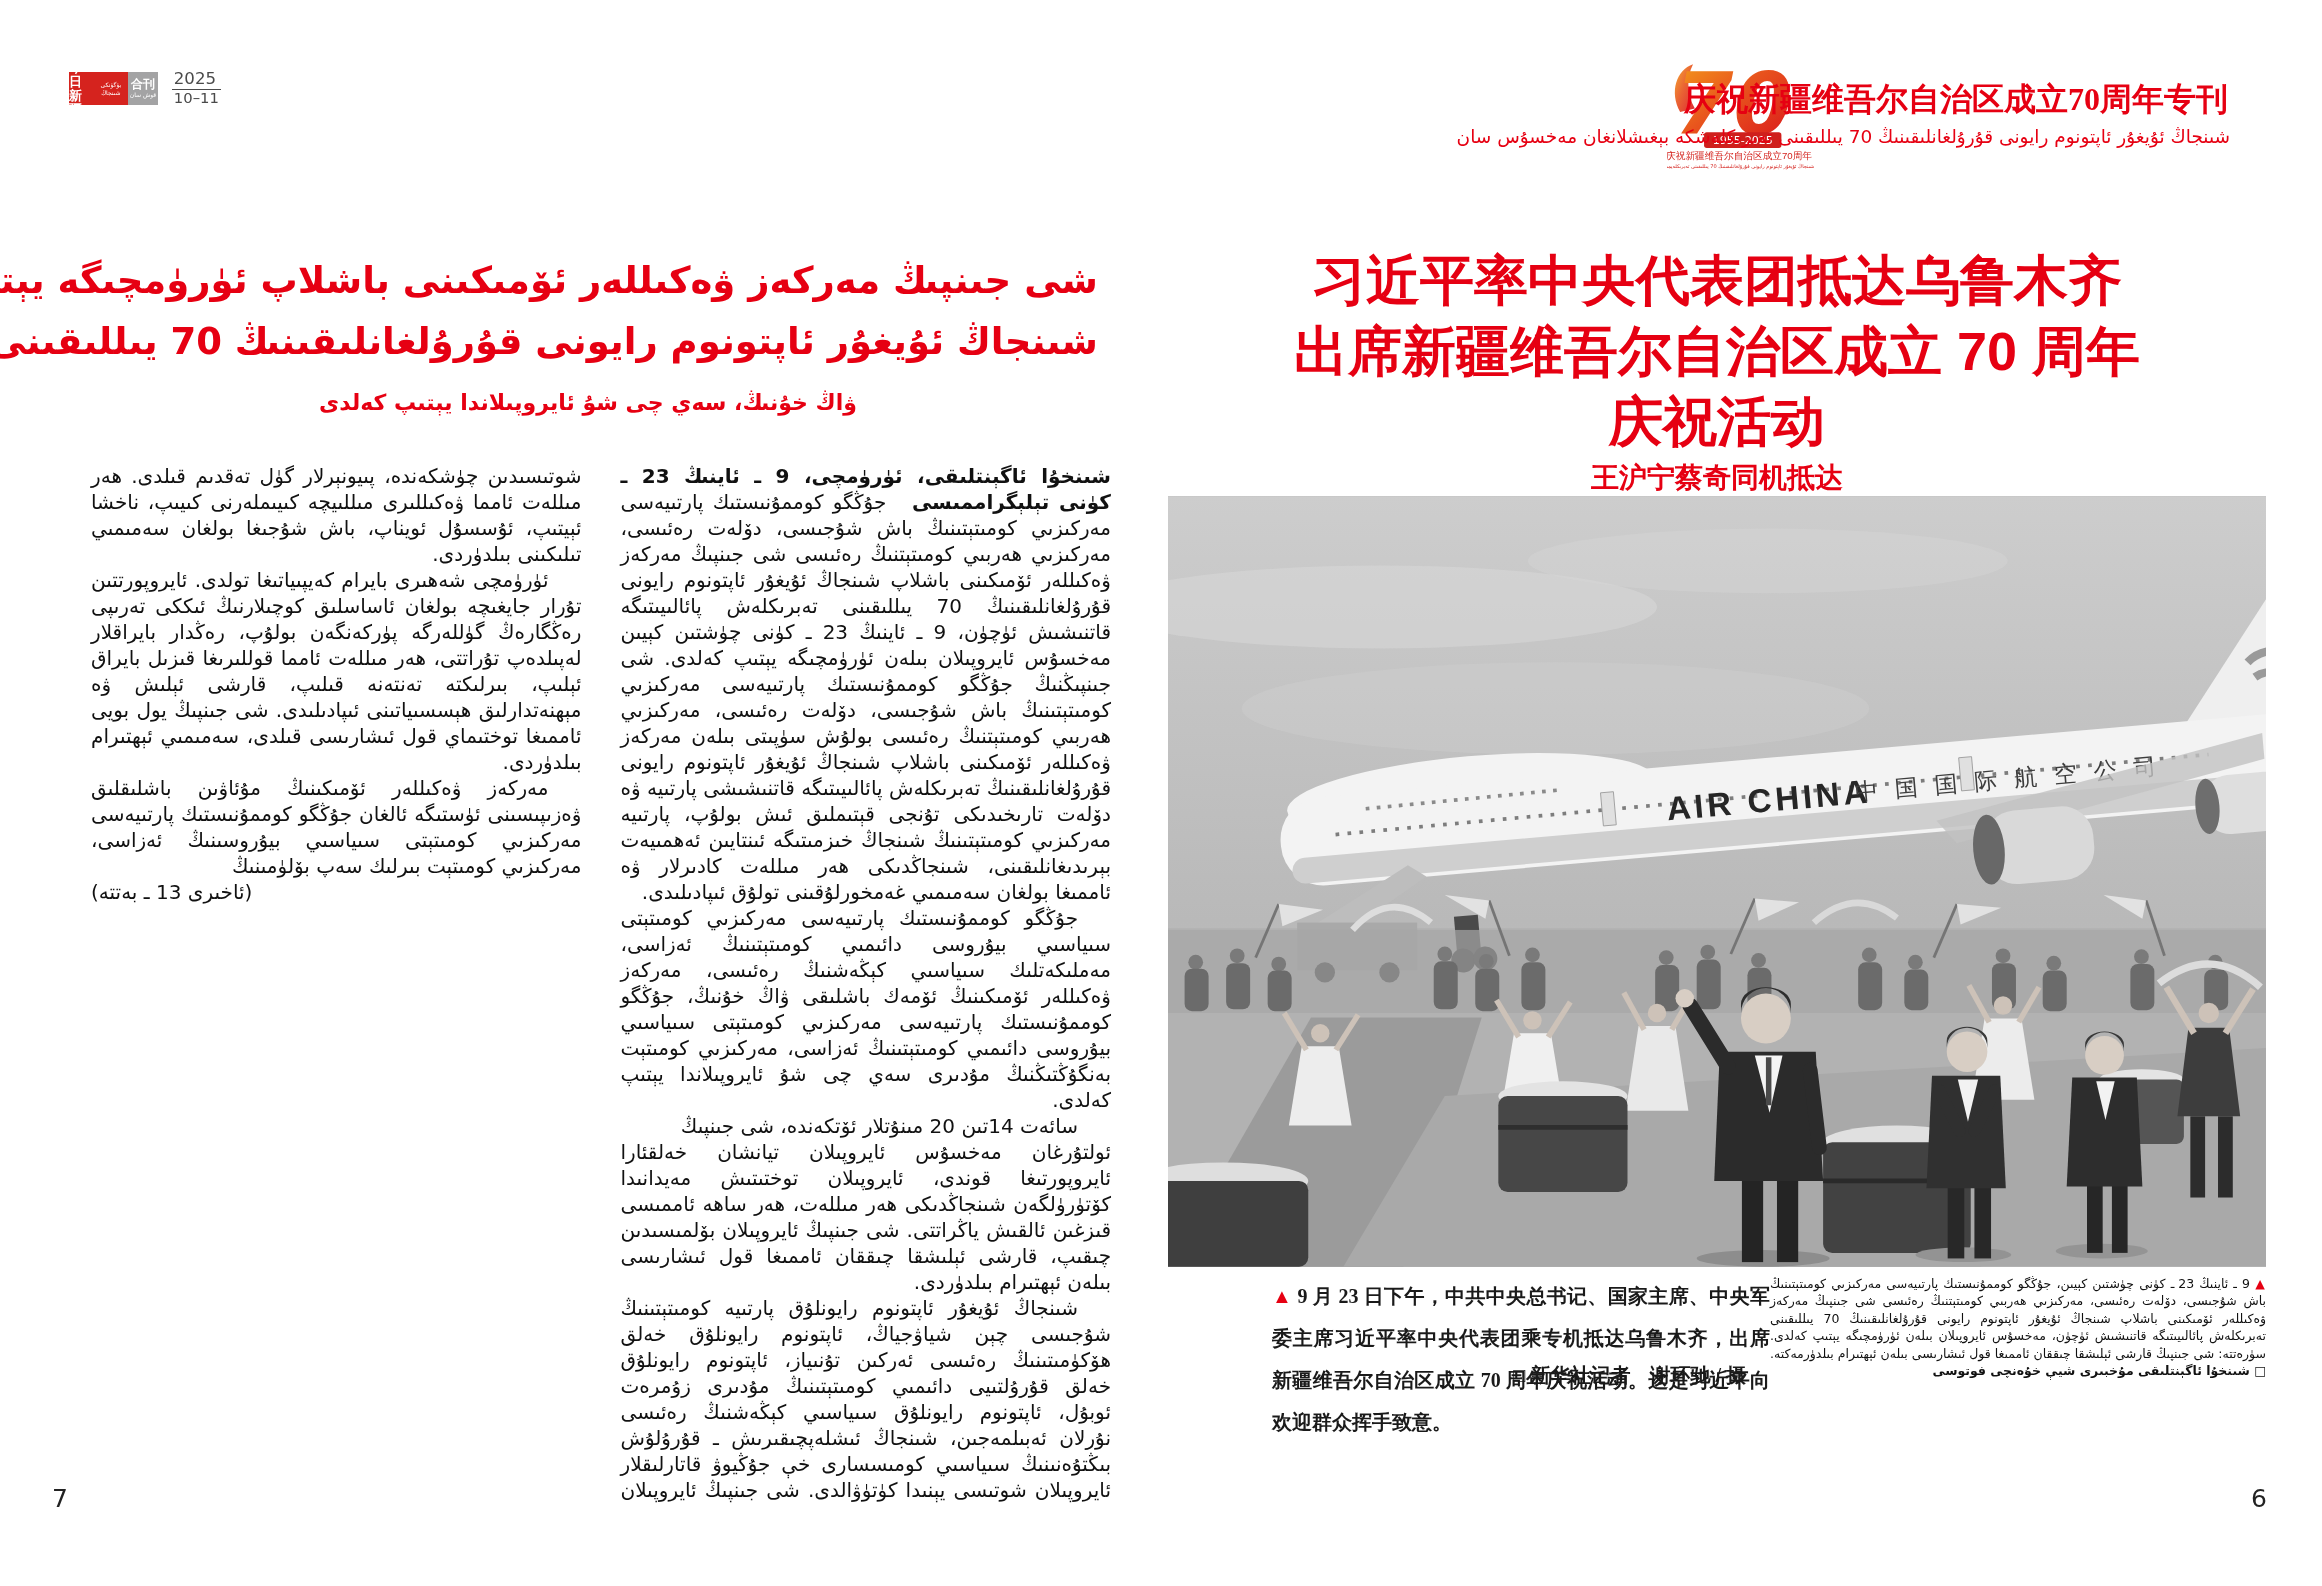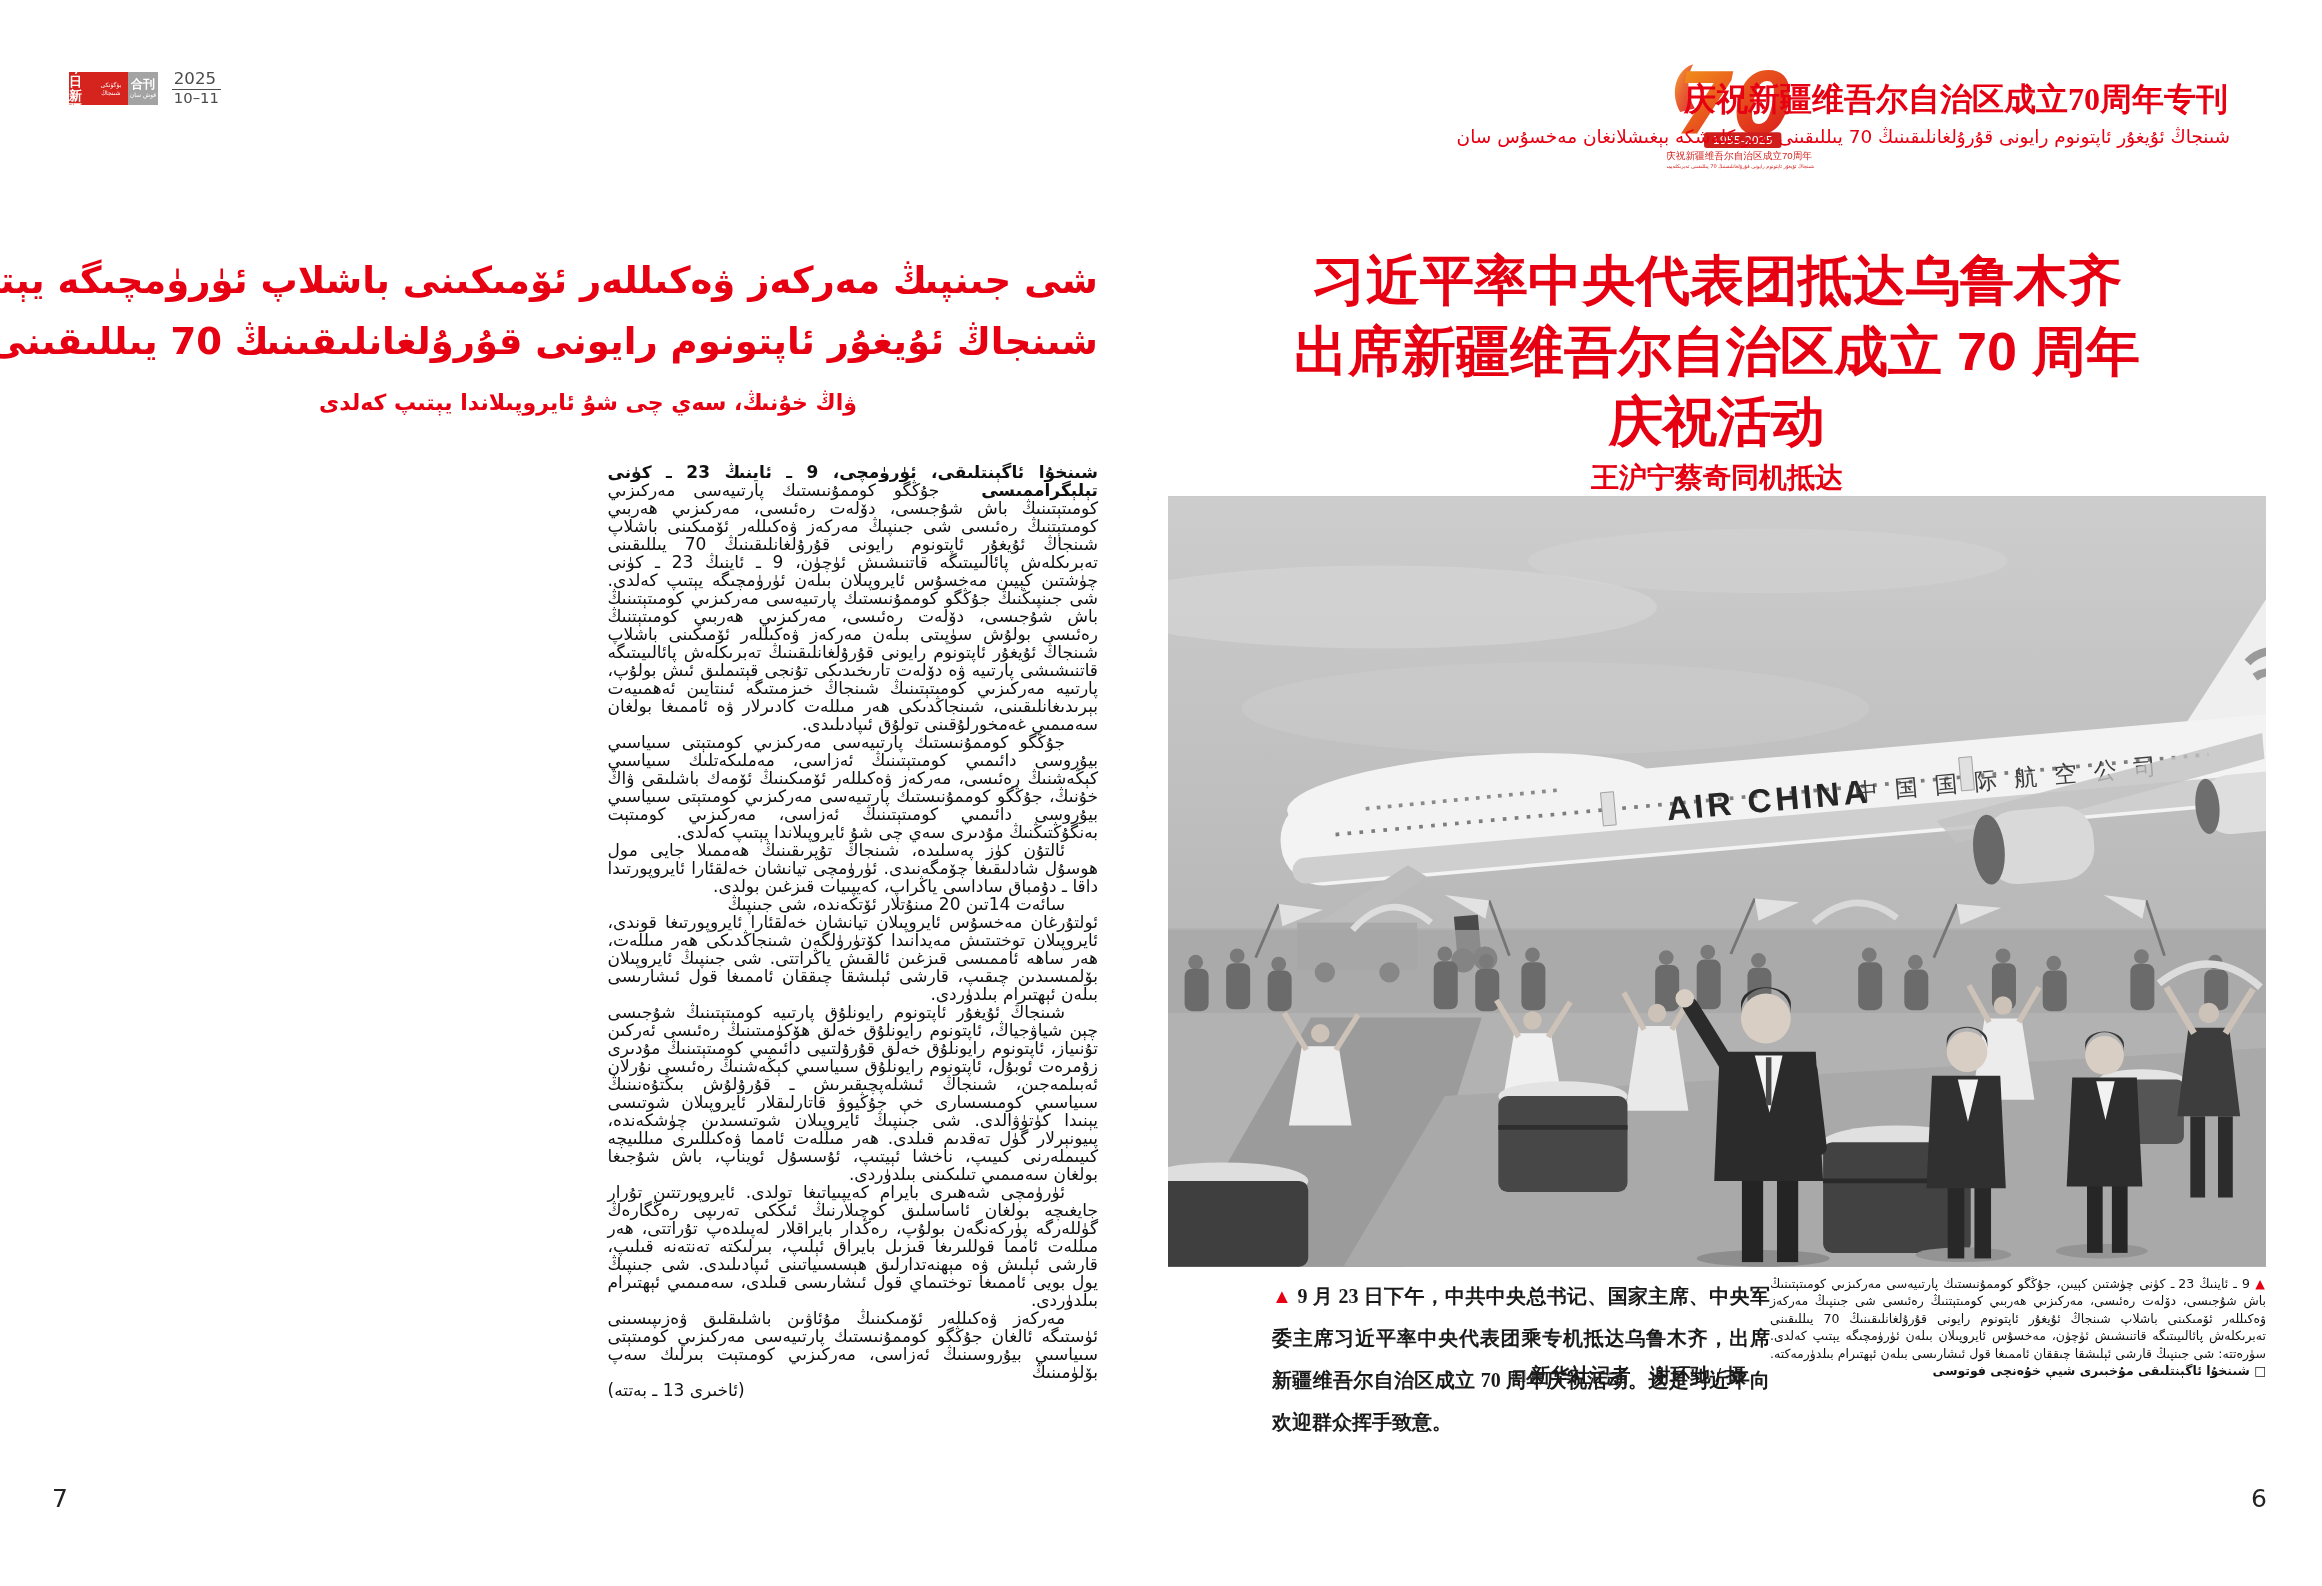--- a/index.html
+++ b/index.html
@@ -27,23 +27,23 @@
          font-family:"Liberation Serif","DejaVu Serif",serif;white-space:nowrap;}
   #sp-ug{right:92px;top:126px;font-size:18.5px;font-weight:normal;color:#e60012;direction:rtl;white-space:nowrap;}
 
   
   .lp-head{left:78px;width:1020px;text-align:center;color:#e60012;font-weight:bold;direction:rtl;white-space:nowrap;}
   #lp-h1{top:259px;font-size:37px;}
   #lp-h2{top:320px;font-size:37px;}
   #lp-sub{top:390px;font-size:22px;}
 
   
-  #lp-body{left:78px;top:463px;width:1020px;height:1061px;
+  #lp-body{left:91px;top:463px;width:1020px;height:1061px;
            column-count:2;column-gap:39px;column-fill:auto;
-           direction:rtl;font-size:17px;line-height:18px;text-align:justify;color:#111;}
+           direction:rtl;font-size:20px;line-height:26px;text-align:justify;color:#111;}
   #lp-body p{margin:0;text-indent:33px;}
   #lp-body p.noindent{text-indent:0;}
   .dateline{font-weight:bold;}
   #lp-note{text-align:left;text-indent:0;}
 
   
   .rp-head{left:1168px;width:1098px;text-align:center;color:#e60012;font-weight:bold;white-space:nowrap;
            font-family:"Liberation Sans","DejaVu Sans",sans-serif;}
   #rp-h1{top:245px;font-size:54px;}
   #rp-h2{top:316px;font-size:54px;}
@@ -112,21 +112,20 @@
   <div class="abs" id="sp-cn">庆祝新疆维吾尔自治区成立70周年专刊</div>
   <div class="abs" id="sp-ug">شىنجاڭ ئۇيغۇر ئاپتونوم رايونى قۇرۇلغانلىقىنىڭ 70 يىللىقىنى تەبرىكلەشكە بېغىشلانغان مەخسۇس سان</div>
 
   <div class="abs lp-head" id="lp-h1">شى جىنپىڭ مەركەز ۋەكىللەر ئۆمىكىنى باشلاپ ئۈرۈمچىگە يېتىپ كەلدى</div>
   <div class="abs lp-head" id="lp-h2">شىنجاڭ ئۇيغۇر ئاپتونوم رايونى قۇرۇلغانلىقىنىڭ 70 يىللىقىنى تەبرىكلەش پائالىيىتىگە قاتنىشىدۇ</div>
   <div class="abs lp-head" id="lp-sub">ۋاڭ خۇنىڭ، سەي چى شۇ ئايروپىلاندا يېتىپ كەلدى</div>
 
   <div class="abs" id="lp-body">
     <p class="noindent"><span class="dateline">شىنخۇا ئاگېنتلىقى، ئۈرۈمچى، 9 ـ ئاينىڭ 23 ـ كۈنى تېلېگراممىسى</span>　<span>جۇڭگو كوممۇنىستىك پارتىيەسى مەركىزىي كومىتېتىنىڭ باش شۇجىسى، دۆلەت رەئىسى، مەركىزىي ھەربىي كومىتېتنىڭ رەئىسى شى جىنپىڭ مەركەز ۋەكىللەر ئۆمىكىنى باشلاپ شىنجاڭ ئۇيغۇر ئاپتونوم رايونى قۇرۇلغانلىقىنىڭ 70 يىللىقىنى تەبرىكلەش پائالىيىتىگە قاتنىشىش ئۈچۈن، 9 ـ ئاينىڭ 23 ـ كۈنى چۈشتىن كېيىن مەخسۇس ئايروپىلان بىلەن ئۈرۈمچىگە يېتىپ كەلدى. شى جىنپىڭنىڭ جۇڭگو كوممۇنىستىك پارتىيەسى مەركىزىي كومىتېتىنىڭ باش شۇجىسى، دۆلەت رەئىسى، مەركىزىي ھەربىي كومىتېتنىڭ رەئىسى بولۇش سۈپىتى بىلەن مەركەز ۋەكىللەر ئۆمىكىنى باشلاپ شىنجاڭ ئۇيغۇر ئاپتونوم رايونى قۇرۇلغانلىقىنىڭ تەبرىكلەش پائالىيىتىگە قاتنىشىشى پارتىيە ۋە دۆلەت تارىخىدىكى تۇنجى قېتىملىق ئىش بولۇپ، پارتىيە مەركىزىي كومىتېتىنىڭ شىنجاڭ خىزمىتىگە ئىنتايىن ئەھمىيەت بېرىدىغانلىقىنى، شىنجاڭدىكى ھەر مىللەت كادىرلار ۋە ئاممىغا بولغان سەمىمىي غەمخورلۇقىنى تولۇق ئىپادىلىدى.</span></p>
     <p>جۇڭگو كوممۇنىستىك پارتىيەسى مەركىزىي كومىتېتى سىياسىي بيۇروسى دائىمىي كومىتېتىنىڭ ئەزاسى، مەملىكەتلىك سىياسىي كېڭەشنىڭ رەئىسى، مەركەز ۋەكىللەر ئۆمىكىنىڭ ئۆمەك باشلىقى ۋاڭ خۇنىڭ، جۇڭگو كوممۇنىستىك پارتىيەسى مەركىزىي كومىتېتى سىياسىي بيۇروسى دائىمىي كومىتېتىنىڭ ئەزاسى، مەركىزىي كومىتېت بەنگۇڭتىڭنىڭ مۇدىرى سەي چى شۇ ئايروپىلاندا يېتىپ كەلدى.</p>
-    <p>ئالتۇن كۈز پەسلىدە، شىنجاڭ تۇپرىقىنىڭ ھەممىلا جايى مول ھوسۇل شادلىقىغا چۆمگەنىدى. ئۈرۈمچى تيانشان خەلقئارا ئايروپورتىدا داقا ـ دۇمباق ساداسى ياڭراپ، كەيپىيات قىزغىن بولدى.</p>
     <p>سائەت 14تىن 20 مىنۇتلار ئۆتكەندە، شى جىنپىڭ</p>
     <p class="noindent">ئولتۇرغان مەخسۇس ئايروپىلان تيانشان خەلقئارا ئايروپورتىغا قوندى، ئايروپىلان توختىتىش مەيدانىدا كۆتۈرۈلگەن شىنجاڭدىكى ھەر مىللەت، ھەر ساھە ئاممىسى قىزغىن ئالقىش ياڭراتتى. شى جىنپىڭ ئايروپىلان بۆلمىسىدىن چىقىپ، قارشى ئېلىشقا چىققان ئاممىغا قول ئىشارىسى بىلەن ئېھتىرام بىلدۈردى.</p>
     <p>شىنجاڭ ئۇيغۇر ئاپتونوم رايونلۇق پارتىيە كومىتېتىنىڭ شۇجىسى چېن شياۋجياڭ، ئاپتونوم رايونلۇق خەلق ھۆكۈمىتىنىڭ رەئىسى ئەركىن تۇنىياز، ئاپتونوم رايونلۇق خەلق قۇرۇلتىيى دائىمىي كومىتېتىنىڭ مۇدىرى زۇمرەت ئوبۇل، ئاپتونوم رايونلۇق سىياسىي كېڭەشنىڭ رەئىسى نۇرلان ئەبىلمەجىن، شىنجاڭ ئىشلەپچىقىرىش ـ قۇرۇلۇش بىڭتۇەنىنىڭ سىياسىي كومىسسارى خې جۇڭيوۋ قاتارلىقلار ئايروپىلان شوتىسى يېنىدا كۈتۈۋالدى. شى جىنپىڭ ئايروپىلان شوتىسىدىن چۈشكەندە، پىيونېرلار گۈل تەقدىم قىلدى. ھەر مىللەت ئامما ۋەكىللىرى مىللىيچە كىيىملەرنى كىيىپ، ناخشا ئېيتىپ، ئۇسسۇل ئويناپ، باش شۇجىغا بولغان سەمىمىي تىلىكىنى بىلدۈردى.</p>
     <p>ئۈرۈمچى شەھىرى بايرام كەيپىياتىغا تولدى. ئايروپورتتىن تۇرار جايغىچە بولغان ئاساسلىق كوچىلارنىڭ ئىككى تەرىپى رەڭگارەڭ گۈللەرگە پۈركەنگەن بولۇپ، رەڭدار بايراقلار لەپىلدەپ تۇراتتى، ھەر مىللەت ئامما قوللىرىغا قىزىل بايراق ئېلىپ، بىرلىكتە تەنتەنە قىلىپ، قارشى ئېلىش ۋە مېھنەتدارلىق ھېسسىياتىنى ئىپادىلىدى. شى جىنپىڭ يول بويى ئاممىغا توختىماي قول ئىشارىسى قىلدى، سەمىمىي ئېھتىرام بىلدۈردى.</p>
     <p>مەركەز ۋەكىللەر ئۆمىكىنىڭ مۇئاۋىن باشلىقلىق ۋەزىپىسىنى ئۈستىگە ئالغان جۇڭگو كوممۇنىستىك پارتىيەسى مەركىزىي كومىتېتى سىياسىي بيۇروسىنىڭ ئەزاسى، مەركىزىي كومىتېت بىرلىك سەپ بۆلۈمىنىڭ</p>
     <p id="lp-note">(ئاخىرى 13 ـ بەتتە)</p>
   </div>
 
   <div class="abs pgnum" id="pg7">7</div>
 

